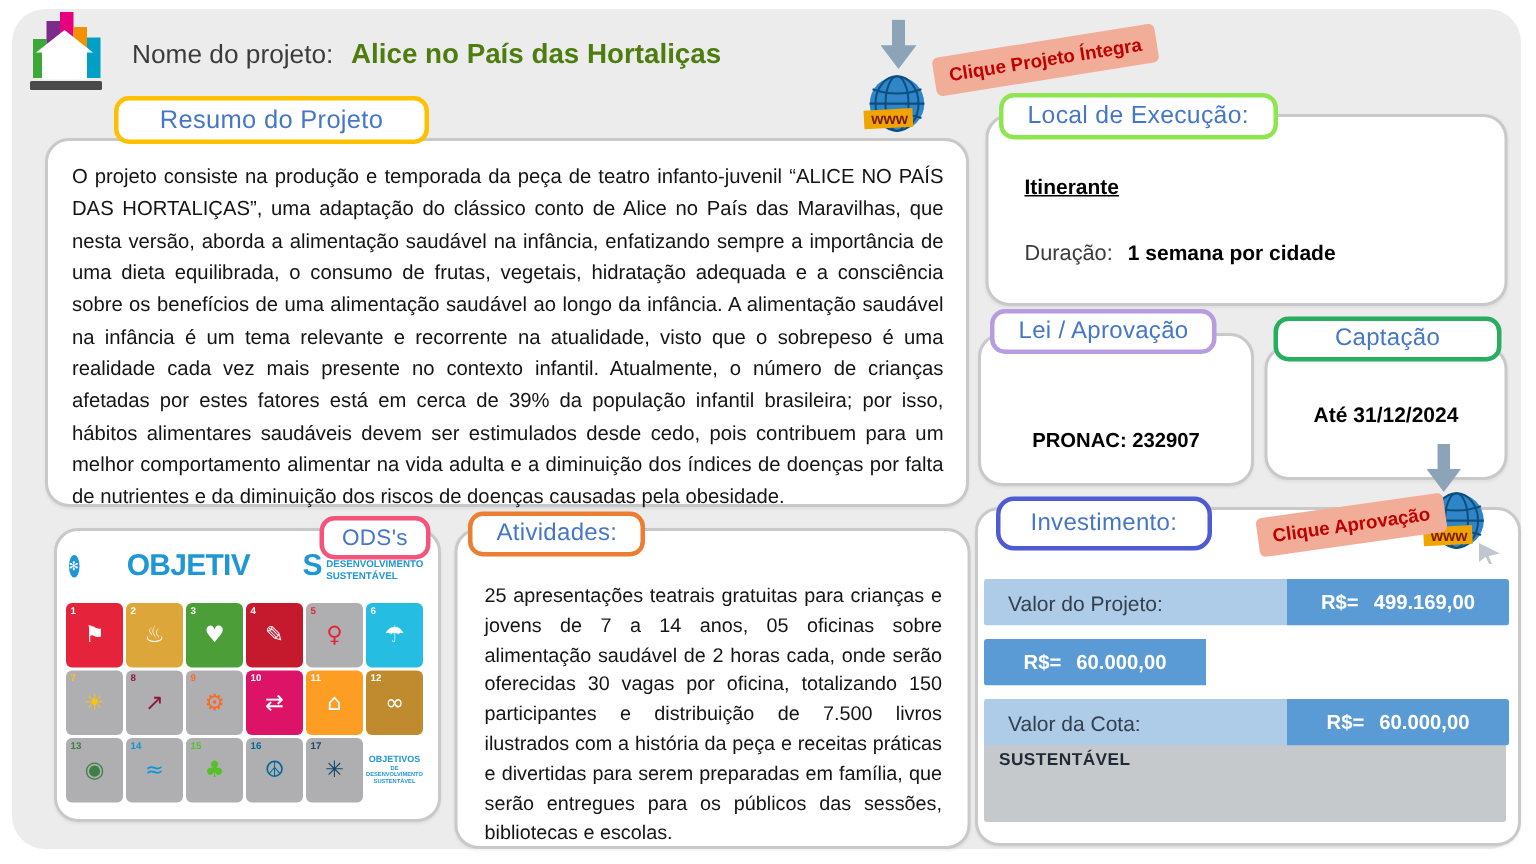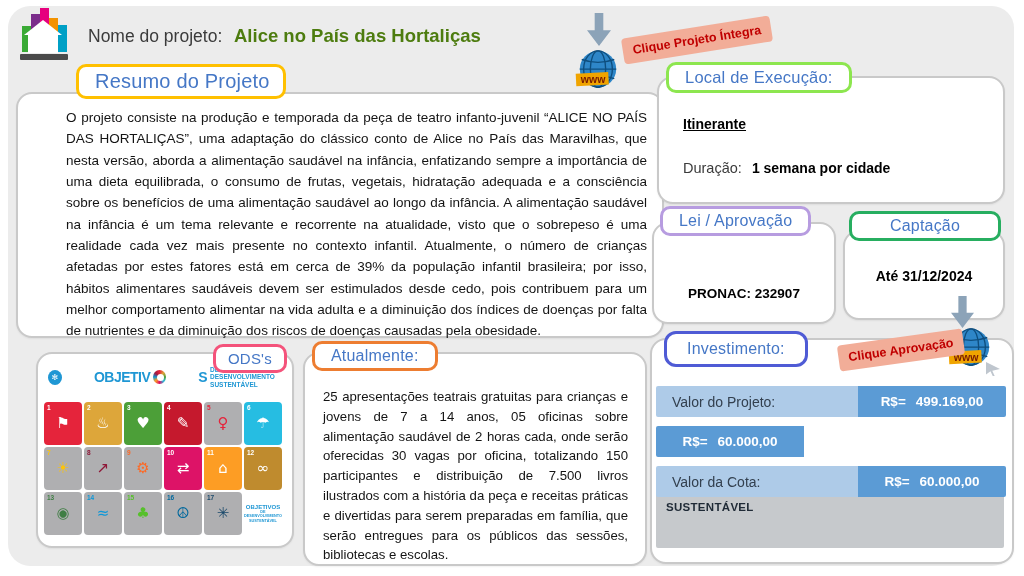--- a/index.html
+++ b/index.html
@@ -43,21 +43,21 @@
   .inv-value{width:148px;background:#5B9BD5;color:#fff;font-weight:bold;font-size:13.5px;
              display:flex;align-items:center;justify-content:center;gap:10px;}
   .obs-box{position:absolute;left:656px;top:492px;width:348px;height:56px;background:#C6C9CC;
            border-radius:2px;color:#1F2A36;font-weight:bold;font-size:11.5px;
            padding:9px 0 0 10px;box-sizing:border-box;letter-spacing:.3px;}
   
   .ods-logo-row{position:absolute;left:48px;top:360px;width:232px;height:34px;display:flex;
                 align-items:center;justify-content:center;gap:3px;color:#1F97D4;}
   .un-emblem{width:15px;height:15px;border-radius:50%;background:#1F97D4;color:#fff;
              font-size:8px;display:flex;align-items:center;justify-content:center;}
-  .obj-word{font-size:14px;font-weight:bold;letter-spacing:-0.5px;margin-left:29px;}
+  .obj-word{font-size:20px;font-weight:bold;letter-spacing:-0.5px;margin-left:29px;}
   .sdg-wheel{width:14px;height:14px;border-radius:50%;position:relative;
       background:conic-gradient(#E5243B,#DDA63A,#4C9F38,#26BDE2,#DD1367,#FD9D24,#0A97D9,#A21942,#E5243B);}
   .sdg-wheel:after{content:"";position:absolute;left:3.5px;top:3.5px;width:7px;height:7px;
       border-radius:50%;background:#fff;}
   .obj-sub{font-size:6.5px;font-weight:bold;line-height:1.15;text-align:left;}
   .ods-grid{position:absolute;left:44px;top:402px;width:238px;display:grid;
             grid-template-columns:repeat(6,38px);grid-auto-rows:43px;gap:2px;}
   .sdg-tile{border-radius:4px;position:relative;overflow:hidden;}
   .sdg-num{position:absolute;left:3px;top:2px;font-size:6.5px;font-weight:bold;}
   .sdg-ic{position:absolute;left:0;right:0;top:12px;text-align:center;font-size:15px;
@@ -96,24 +96,24 @@
     <ellipse cx="24" cy="22" rx="15" ry="19"></ellipse>
     <line x1="5" y1="22" x2="43" y2="22"></line>
     <path d="M7 12 Q24 18 41 12"></path>
     <path d="M7 32 Q24 26 41 32"></path>
   </g>
   <rect x="1" y="26" width="34" height="13" fill="#F0A400" transform="rotate(-3 18 32)"></rect>
   <text class="www" x="6" y="36">www</text>
 </svg>
 <div class="salmon" style="left:622px;top:27px;transform:rotate(-9deg);">Clique Projeto Íntegra</div>
 
-<div class="wbox" style="left:16px;top:92px;width:612px;height:242px;padding-left:32px;">
+<div class="wbox" style="left:30px;top:92px;width:612px;height:242px;">
   <div class="para" style="padding:13px 15px 0 16px;">O projeto consiste na produção e temporada da peça de teatro infanto-juvenil  “ALICE NO PAÍS DAS HORTALIÇAS”, uma adaptação do clássico conto de Alice no País das Maravilhas, que nesta versão, aborda a alimentação saudável na infância, enfatizando sempre a importância de uma dieta equilibrada, o consumo de frutas, vegetais, hidratação adequada e a consciência sobre os benefícios de uma alimentação saudável ao longo da infância. A alimentação saudável na infância é um tema relevante e recorrente na atualidade, visto que o sobrepeso é uma realidade cada vez mais presente no contexto infantil. Atualmente, o número de crianças afetadas por estes fatores está em cerca de 39% da população infantil brasileira; por isso, hábitos alimentares saudáveis devem ser estimulados desde cedo, pois contribuem para um melhor comportamento alimentar na vida adulta e a diminuição dos índices de doenças por falta de nutrientes e da diminuição dos riscos de doenças causadas pela obesidade.</div>
 </div>
-<div class="tag" style="left:76px;top:64px;width:172px;border:3px solid #FFC000;font-size:20px;">Resumo do Projeto</div>
+<div class="tag" style="left:76px;top:64px;width:172px;text-align:center;border:3px solid #FFC000;font-size:17px;">Resumo do Projeto</div>
 
 <div class="wbox" style="left:657px;top:76px;width:344px;height:124px;">
   <div style="position:absolute;left:24px;top:38px;font-weight:bold;font-size:14px;color:#000;text-decoration:underline;">Itinerante</div>
   <div style="position:absolute;left:24px;top:82px;font-size:14.5px;color:#3B3B3B;">
     <span>Duração:</span>
     <span style="font-weight:bold;color:#000;font-size:14px;margin-left:6px;">1 semana por cidade</span>
   </div>
 </div>
 <div class="tag" style="left:666px;top:62px;border:3px solid #8DE64F;font-size:16.5px;">Local de Execução:</div>
 
@@ -254,13 +254,13 @@
       <div class="t">OBJETIVOS</div>
       <div class="s">DE DESENVOLVIMENTO</div>
       <div class="s">SUSTENTÁVEL</div>
     </div>
   </div>
 <div class="tag" style="left:213px;top:344px;border:3px solid #F4537B;font-size:15px;padding:3px 12px;">ODS's</div>
 
 <div class="wbox" style="left:303px;top:352px;width:340px;height:210px;">
   <div class="para" style="padding:33px 17px 0 18px;font-size:13.2px;line-height:1.5;">25 apresentações teatrais gratuitas para crianças e jovens de 7 a 14 anos, 05 oficinas sobre alimentação saudável de 2 horas cada, onde serão oferecidas 30 vagas por oficina, totalizando 150 participantes e distribuição de 7.500 livros ilustrados com a história da peça e receitas práticas e divertidas para serem preparadas em família, que serão entregues para os públicos das sessões, bibliotecas e escolas.</div>
 </div>
-<div class="tag" style="left:312px;top:341px;border:3px solid #ED7D31;">Atualmente:</div>
+<div class="tag" style="left:312px;top:341px;border:3px solid #ED7D31;">Atividades:</div>
 
 </body></html>

